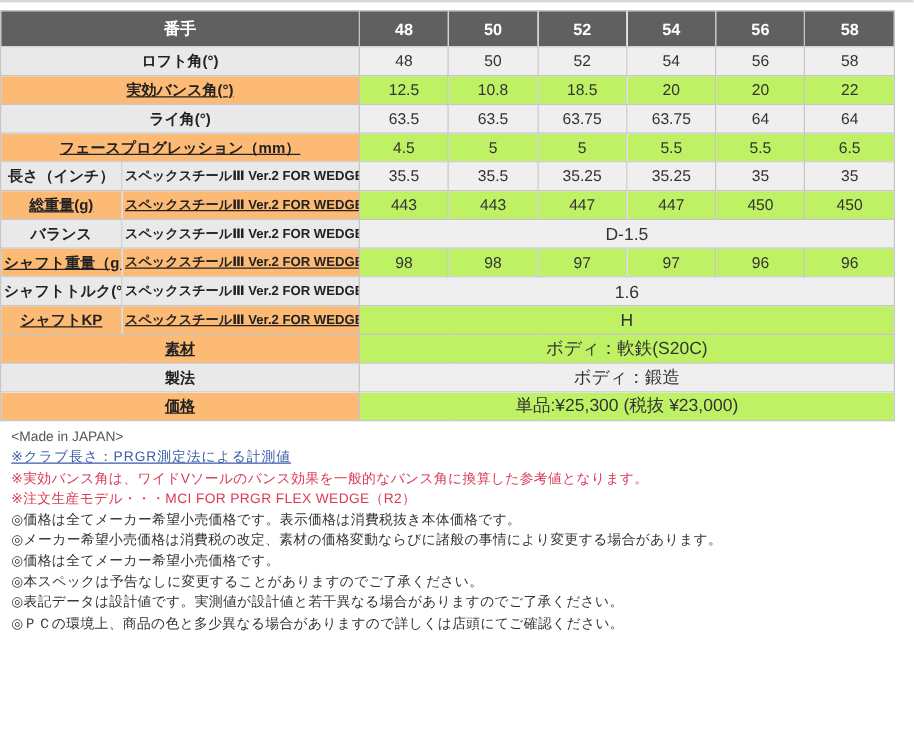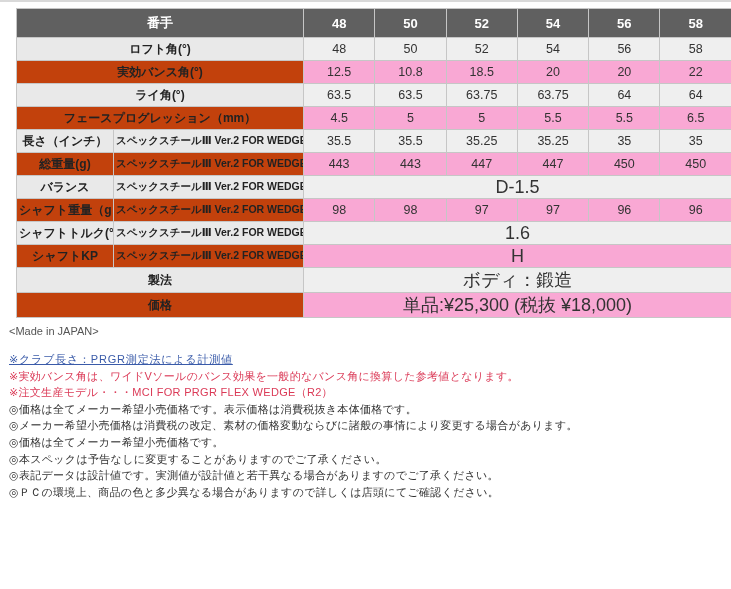--- a/index.html
+++ b/index.html
@@ -2,21 +2,21 @@
 <html lang="ja"><head>
 <meta charset="utf-8">
 <style>
   * { margin:0; padding:0; box-sizing:border-box; }
   html,body { width:731px; background:#fff; font-family:"Liberation Sans","DejaVu Sans",sans-serif; }
   body { height:589px; overflow:hidden; color:#333; }
 
   .top-rule { height:2px; background:#d9d9d9; width:731px; }
 
   table.spec {
-    margin:6px 0 0 16px;
+    margin:6px 0 0 0;
     width:715px;
     border-collapse:collapse;
     table-layout:fixed;
   }
   table.spec th, table.spec td {
     border:1px solid #c6c6c6;
     text-align:center;
     vertical-align:middle;
     overflow:hidden;
     white-space:nowrap;
@@ -24,30 +24,30 @@
   table.spec thead th {
     background:#606060;
     color:#fff;
     font-weight:bold;
     font-size:13px;
     height:29px;
   }
   table.spec tbody tr { height:23px; }
   tr.r-gray  td { background:#efefef; }
   tr.r-gray  td.label, tr.r-gray td.shaft { background:#e9e9e9; }
-  tr.r-white td { background:#f9a8d4; }
-  tr.r-white td.label, tr.r-white td.shaft { background:#c2410c; }
+  tr.r-white td { background:#bef264; }
+  tr.r-white td.label, tr.r-white td.shaft { background:#fdba74;text-decoration:underline; }
 
   td.label { font-weight:bold; font-size:12px; color:#222; padding:0 2px; }
   td.shaft { font-weight:bold; font-size:10.5px; color:#222; padding:0 2px; }
   td.val   { font-size:12.5px; color:#333; }
-  td.span-val { font-size:18px; color:#333; }
+  td.span-val { font-size:14px; color:#333; }
 
   .footer { padding:5px 0 0 9px; font-size:11px; }
-  .made-in { color:#555; line-height:16px; margin-bottom:12px; }
+  .made-in { color:#555; line-height:16px; margin-bottom:0; }
   .note { line-height:16.6px; letter-spacing:0.3px; }
   .note.red   { color:#db3a57; }
   .note.plain { color:#333; }
   .note a.lnk {
     color:#3a5ba9;
     text-decoration:underline;
     letter-spacing:0.8px;
     cursor:pointer;
   }
 </style>
@@ -153,27 +153,31 @@
     <tr class="r-gray">
       <td class="label">シャフトトルク(°)</td>
       <td class="shaft">スペックスチールⅢ Ver.2 FOR WEDGE</td>
       <td colspan="6" class="span-val">1.6</td>
     </tr>
     <tr class="r-white">
       <td class="label">シャフトKP</td>
       <td class="shaft">スペックスチールⅢ Ver.2 FOR WEDGE</td>
       <td colspan="6" class="span-val">H</td>
     </tr>
+    <tr class="r-white">
+      <td colspan="2" class="label">素材</td>
+      <td colspan="6" class="span-val">ボディ：軟鉄(S20C)</td>
+    </tr>
     <tr class="r-gray">
       <td colspan="2" class="label">製法</td>
       <td colspan="6" class="span-val">ボディ：鍛造</td>
     </tr>
     <tr class="r-white">
       <td colspan="2" class="label">価格</td>
-      <td colspan="6" class="span-val">単品:¥25,300 (税抜 ¥18,000)</td>
+      <td colspan="6" class="span-val">単品:¥25,300 (税抜 ¥23,000)</td>
     </tr>
   </tbody>
 </table>
 
 <div class="footer">
   <div class="made-in">&lt;Made in JAPAN&gt;</div>
   <div class="note"><a class="lnk">※クラブ長さ：PRGR測定法による計測値</a></div>
   <div class="note red">※実効バンス角は、ワイドVソールのバンス効果を一般的なバンス角に換算した参考値となります。</div>
   <div class="note red">※注文生産モデル・・・MCI FOR PRGR FLEX WEDGE（R2）</div>
   <div class="note plain">◎価格は全てメーカー希望小売価格です。表示価格は消費税抜き本体価格です。</div>

